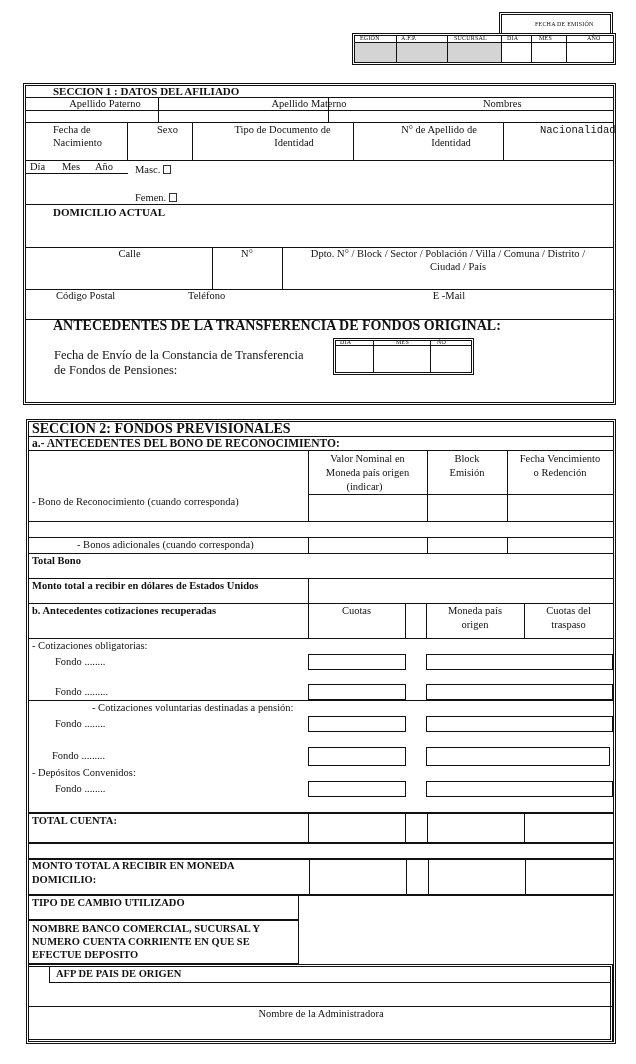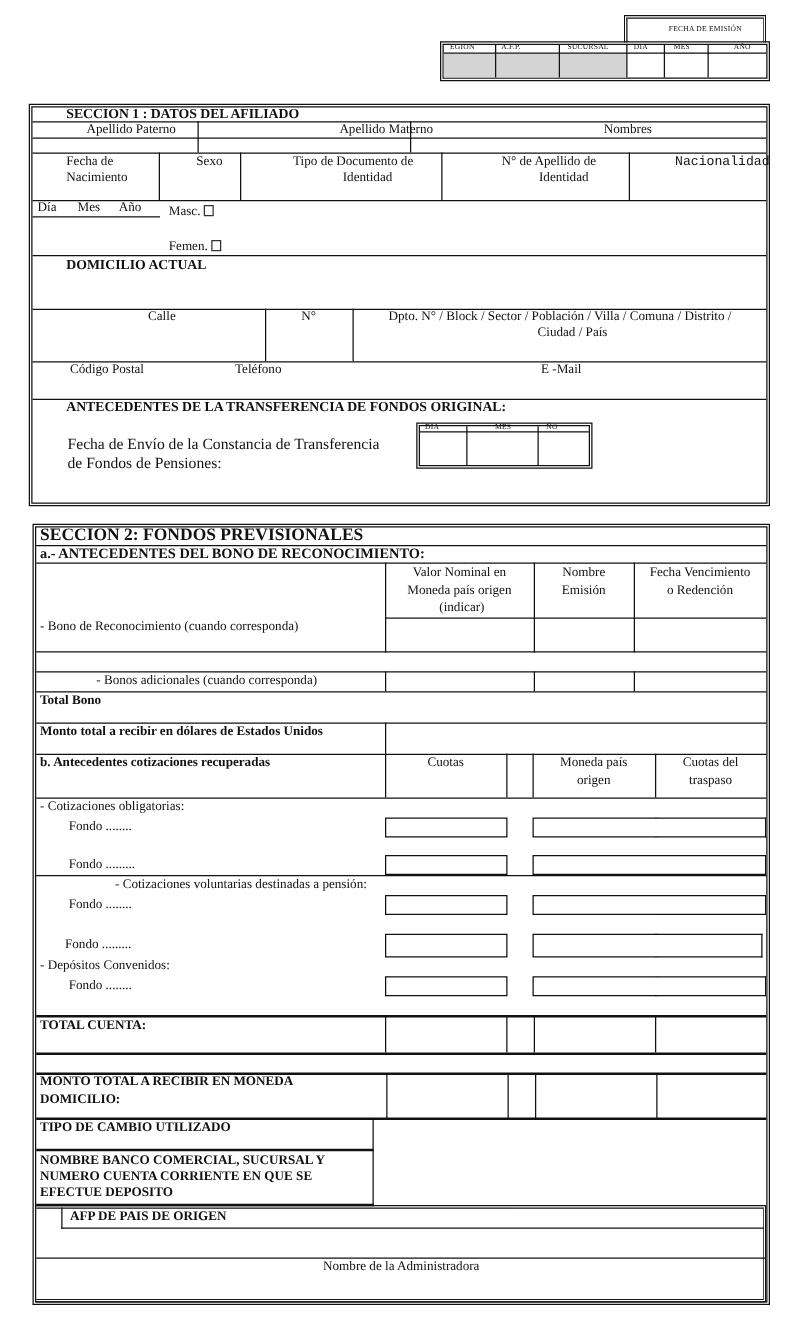--- a/index.html
+++ b/index.html
@@ -100,21 +100,21 @@
   <div class="fill" style="left:27px;top:262px;width:184px;height:26px;"></div>
   <div class="fill" style="left:214px;top:262px;width:67px;height:26px;"></div>
   <div class="hl" style="left:26px;top:289px;width:587px;"></div>
 
   <div class="t" style="left:56px;top:290px;">Código Postal</div>
   <div class="t" style="left:188px;top:290px;">Teléfono</div>
   <div class="t c" style="left:281px;top:290px;width:336px;">E -Mail</div>
   <div class="fill" style="left:27px;top:303px;width:585px;height:15px;"></div>
   <div class="hl" style="left:26px;top:319px;width:587px;"></div>
 
-  <div class="t b" style="left:53px;top:320px;font-size:11px;">ANTECEDENTES DE LA TRANSFERENCIA DE FONDOS ORIGINAL:</div>
+  <div class="t b" style="left:53px;top:320px;font-size:14px;">ANTECEDENTES DE LA TRANSFERENCIA DE FONDOS ORIGINAL:</div>
   <div class="t" style="left:54px;top:348px;font-size:12.5px;line-height:15px;">Fecha de Envío de la Constancia de Transferencia</div>
   <div class="t" style="left:54px;top:363px;font-size:12.5px;line-height:15px;">de Fondos de Pensiones:</div>
 
   <div class="dbl" style="left:333px;top:338px;width:141px;height:37px;"></div>
   <div class="hl" style="left:336px;top:345px;width:135px;"></div>
   <div class="vl" style="left:373px;top:341px;height:31px;"></div>
   <div class="vl" style="left:430px;top:341px;height:31px;"></div>
   <div class="t tiny" style="left:340px;top:339px;">DIA</div>
   <div class="t tiny" style="left:396px;top:339px;">MES</div>
   <div class="t tiny" style="left:437px;top:339px;">ÑO</div>
@@ -129,22 +129,22 @@
   <div class="t b" style="left:32px;top:421px;font-size:14px;line-height:16px;">SECCION 2: FONDOS  PREVISIONALES</div>
   <div class="hl" style="left:29px;top:436px;width:584px;"></div>
   <div class="t b" style="left:32px;top:437px;font-size:11.5px;line-height:13px;">a.- ANTECEDENTES DEL BONO DE RECONOCIMIENTO:</div>
   <div class="hl" style="left:29px;top:450px;width:584px;"></div>
 
   <div class="vl" style="left:308px;top:450px;height:72px;"></div>
   <div class="vl" style="left:427px;top:450px;height:72px;"></div>
   <div class="vl" style="left:507px;top:450px;height:72px;"></div>
   <div class="t c" style="left:308px;top:453px;width:119px;">Valor Nominal en</div>
   <div class="t c" style="left:308px;top:467px;width:119px;">Moneda país origen</div>
-  <div class="t c" style="left:310px;top:481px;width:119px;">(indicar)</div>
-  <div class="t c" style="left:427px;top:453px;width:80px;">Nombre</div>
+  <div class="t c" style="left:294px;top:481px;width:119px;padding-left:11px;">(indicar)</div>
+  <div class="t c" style="left:427px;top:453px;width:80px;">Block</div>
   <div class="t c" style="left:427px;top:467px;width:80px;">Emisión</div>
   <div class="t c" style="left:507px;top:453px;width:106px;">Fecha Vencimiento</div>
   <div class="t c" style="left:507px;top:467px;width:106px;">o Redención</div>
   <div class="hl" style="left:308px;top:494px;width:305px;"></div>
 
   <div class="t" style="left:32px;top:496px;">- Bono de Reconocimiento  (cuando corresponda)</div>
   <div class="fill" style="left:310px;top:495px;width:116px;height:26px;"></div>
   <div class="fill" style="left:429px;top:495px;width:77px;height:26px;"></div>
   <div class="fill" style="left:509px;top:495px;width:103px;height:26px;"></div>
   <div class="hl" style="left:29px;top:521px;width:584px;"></div>

